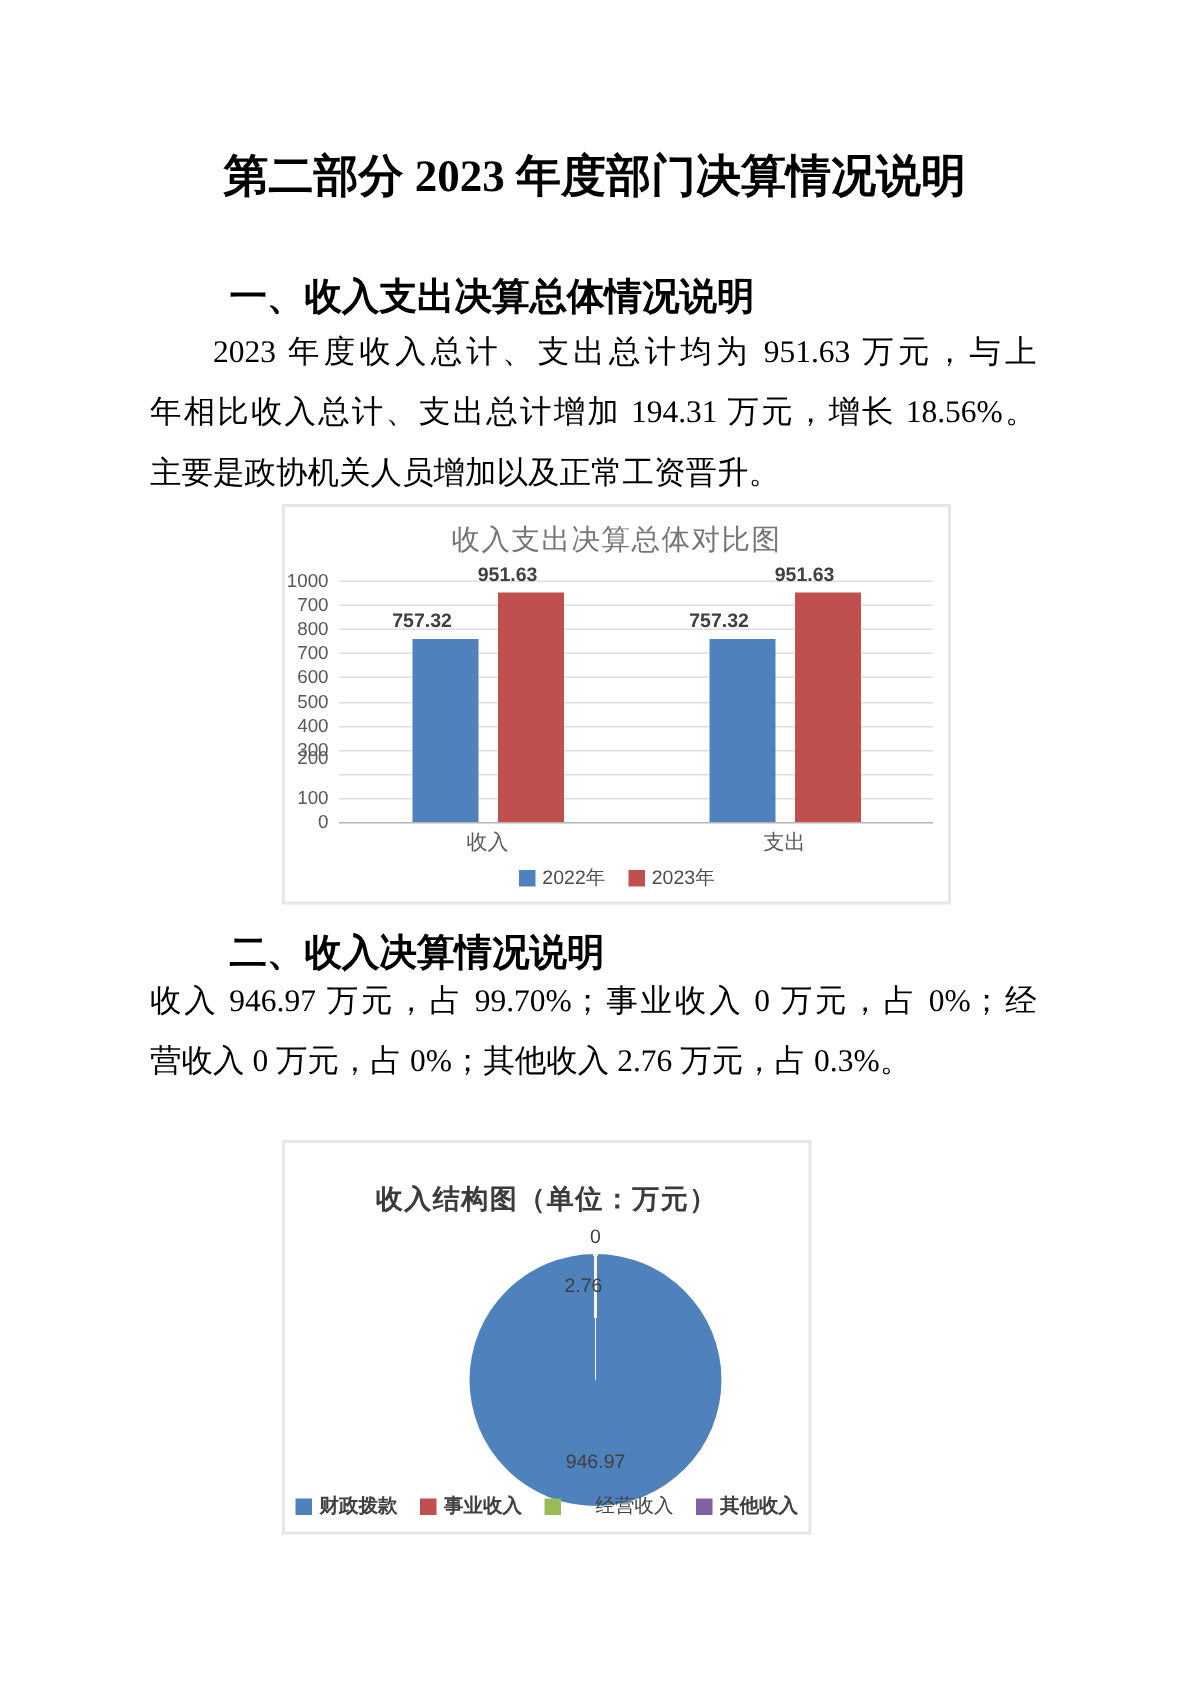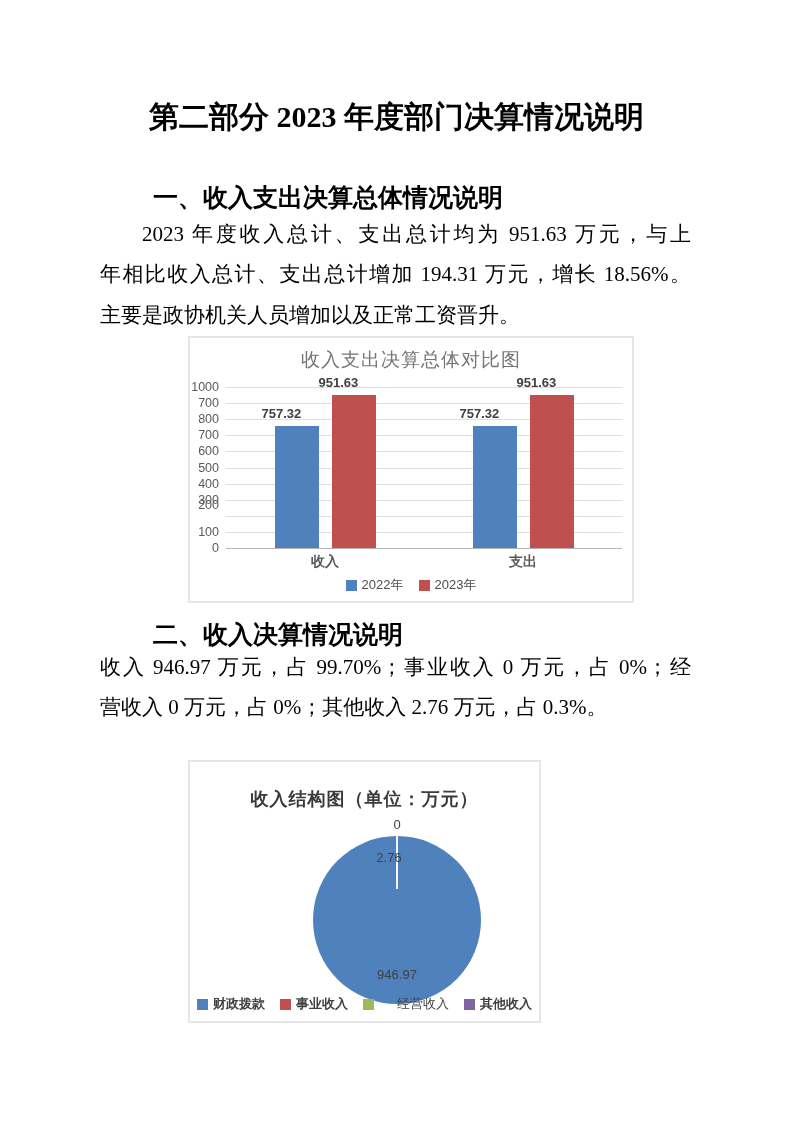--- a/index.html
+++ b/index.html
@@ -45,21 +45,21 @@
   }
   .plot { position:absolute; left:0; top:0; width:100%; height:100%; }
   .gridline { position:absolute; height:1px; background:#dedede; }
   .axis-line { position:absolute; height:1px; background:#b3b3b3; }
   .ytick { position:absolute; left:0; width:29px; text-align:right;
            font-size:12.5px; color:#595959; height:14px; line-height:14px; }
   .bar { position:absolute; }
   .bar-value { position:absolute; width:70px; 
                font-size:13px; font-weight:bold; color:#404040; }
   .cat-label { position:absolute; width:80px; text-align:center;
-               font-size:14px; color:#595959;font-weight:bold; }
+               font-size:14px; color:#595959; }
   .legend { position:absolute; left:0; width:100%; display:flex;
             justify-content:center; gap:15px; font-size:13px; color:#4d4d4d;
             align-items:center; }
   #bar-chart .legend { top:238px; }
   #pie-chart .legend { top:233px; }
   .legend-item { display:flex; align-items:center; gap:5px; }
   .swatch { width:11px; height:11px; display:inline-block; }
 
   .pie-circle { position:absolute; left:123px; top:74px; width:168px; height:168px;
                 border-radius:50%; }

